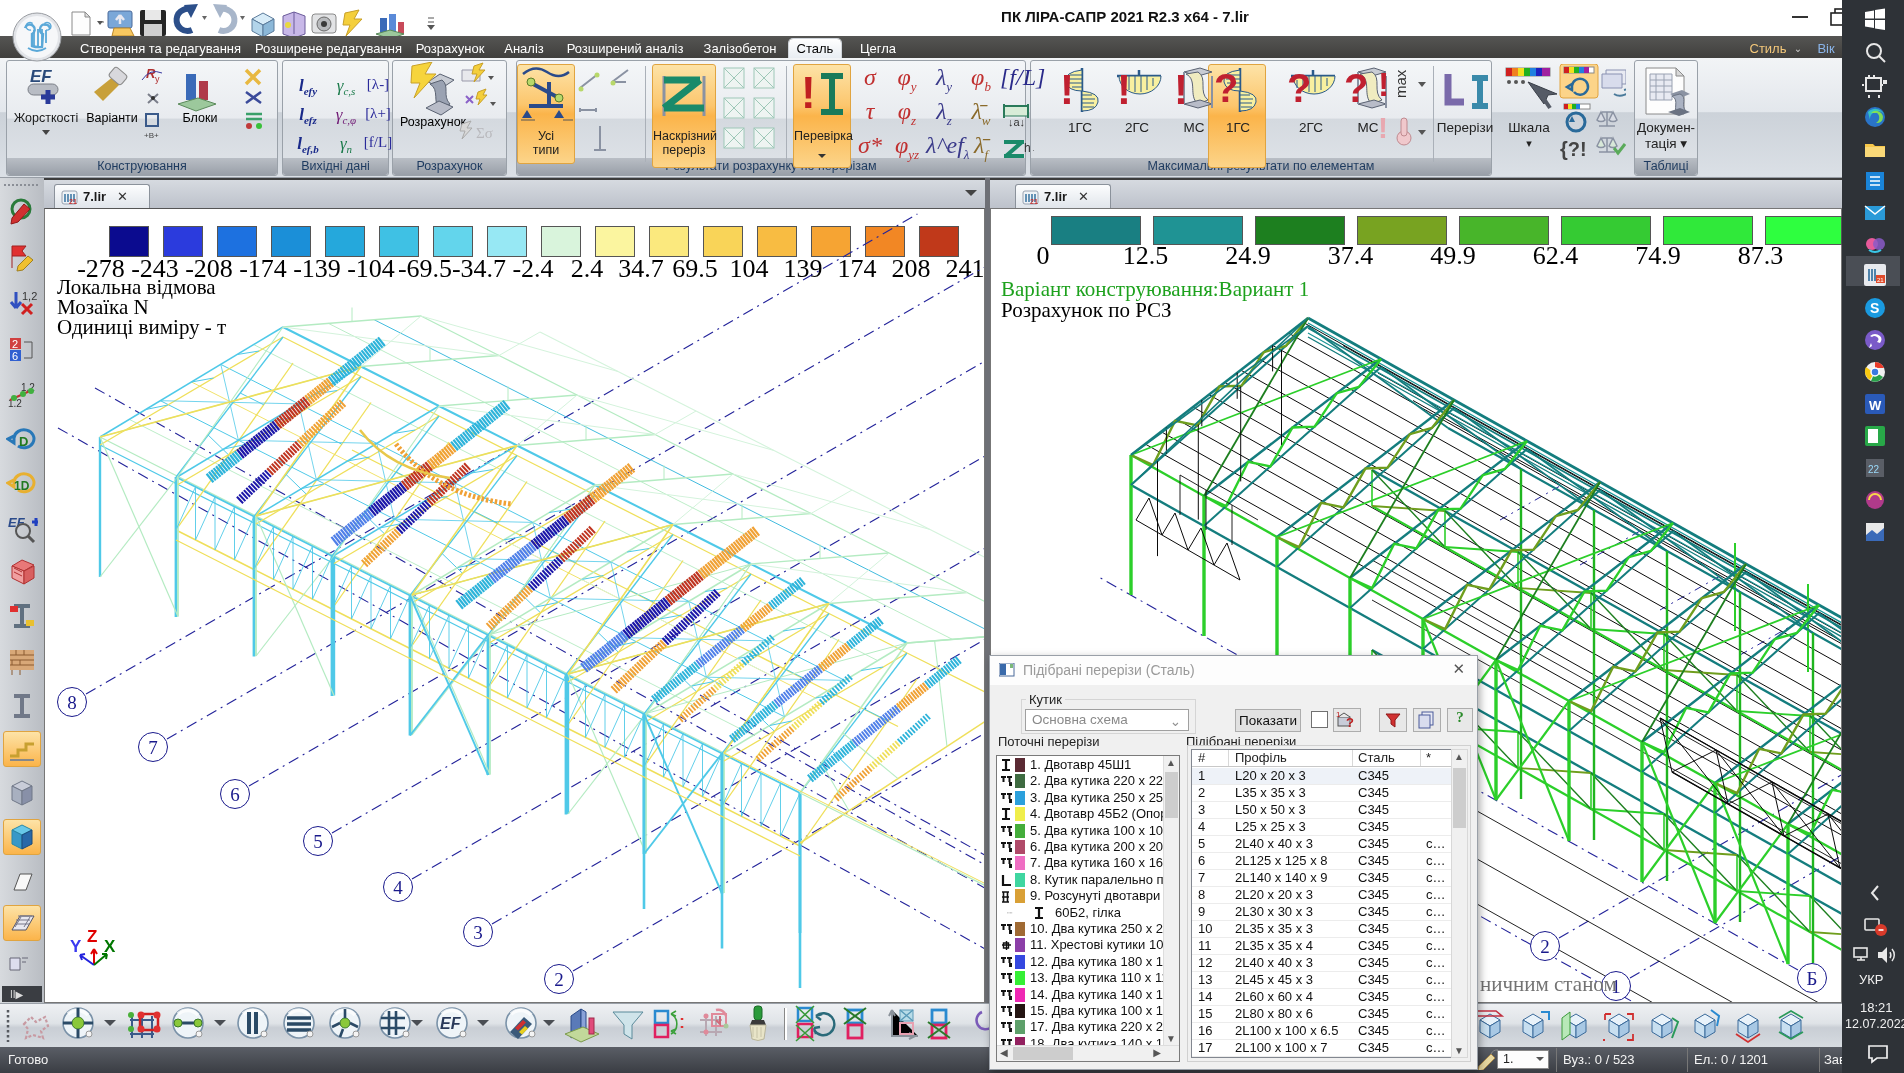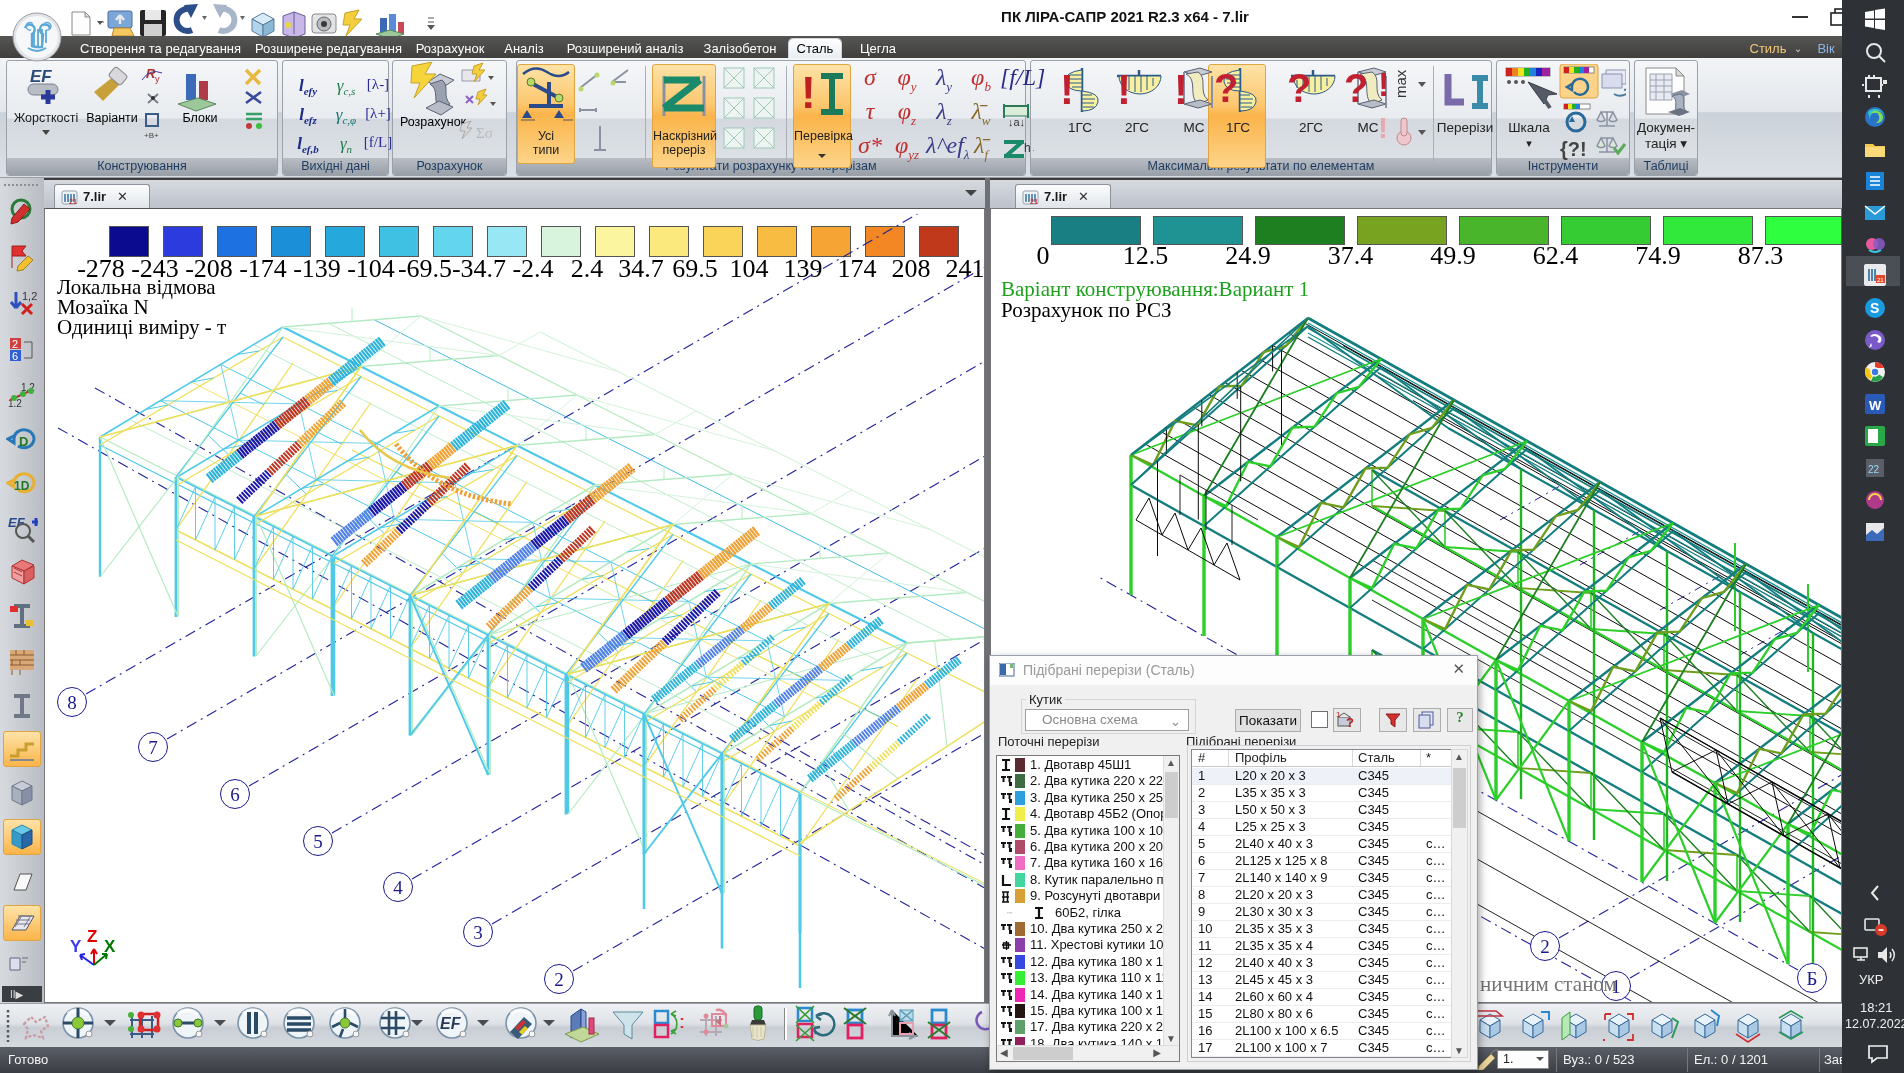--- a/index.html
+++ b/index.html
@@ -99,23 +99,20 @@
     </div>
 <div class="rgroup" style="left:392px;width:115px">
       <div class="rgcap">Розрахунок</div>
     </div>
 <div class="rgroup" style="left:516px;width:510px">
       <div class="rgcap">Результати розрахунку по перерізам</div>
     </div>
 <div class="rgroup" style="left:1030px;width:462px">
       <div class="rgcap">Максимальні результати по елементам</div>
     </div>
-<div class="rgroup" style="left:1496px;width:134px">
-      <div class="rgcap">Інструменти</div>
-    </div>
 <div class="rgroup" style="left:1634px;width:64px">
       <div class="rgcap">Таблиці</div>
     </div>
 </div>
 <svg class="abs" style="left:8px;top:62px" width="268" height="100">
 <text x="22" y="20" font-size="17" font-weight="bold" fill="#2a4a7a" font-style="italic">EF</text>
 <rect x="20" y="22" width="30" height="11" rx="5.5" fill="#b8bcc4" stroke="#7a7e86"></rect>
     <path d="M40 28 v14 m-7 -7 h14" stroke="#2a3a9a" stroke-width="5"></path>
 <text x="38" y="60" font-size="12.5" fill="#1a1a1a" text-anchor="middle">Жорсткості</text>
     <path d="M34 68 h8 l-4 5 z" fill="#444"></path>
@@ -136,21 +133,21 @@
 <path d="M238 8 l14 14 m-14 0 l14 -14" stroke="#e8b840" stroke-width="3.5"></path>
     <path d="M238 30 l15 11 m-15 0 l15 -11" stroke="#3a4a9a" stroke-width="2.5"></path>
 <path d="M238 52 h16 m-16 5 h16" stroke="#3aa06a" stroke-width="2.5"></path>
     <circle cx="241" cy="64" r="3" fill="#c03a3a"></circle>
     <circle cx="251" cy="64" r="3" fill="#3ac03a"></circle>
 </svg>
 <div class="ric serif" style="left:288px;top:76px;width:40px;font-size:17px;color:#1a2a8a;font-style:italic;font-weight:bold">l<sub style="font-size:11px">efy</sub></div>
 <div class="ric serif" style="left:328px;top:76px;width:36px;font-size:17px;color:#1a7a4a;font-style:italic">γ<sub style="font-size:11px">c,s</sub></div>
 <div class="ric serif" style="left:362px;top:76px;width:32px;font-size:15px;color:#2a2a9a">[λ-]</div>
 <div class="ric serif" style="left:288px;top:105px;width:40px;font-size:17px;color:#1a2a8a;font-style:italic;font-weight:bold">l<sub style="font-size:11px">efz</sub></div>
-<div class="ric serif" style="left:328px;top:105px;width:36px;font-size:17px;color:#0f766e;font-style:italic">γ<sub style="font-size:11px">c,φ</sub></div>
+<div class="ric serif" style="left:328px;top:105px;width:36px;font-size:17px;color:#701a75;font-style:italic">γ<sub style="font-size:11px">c,φ</sub></div>
 <div class="ric serif" style="left:362px;top:105px;width:32px;font-size:15px;color:#2a2a9a">[λ+]</div>
 <div class="ric serif" style="left:288px;top:134px;width:40px;font-size:17px;color:#1a2a8a;font-style:italic;font-weight:bold">l<sub style="font-size:11px">ef,b</sub></div>
 <div class="ric serif" style="left:328px;top:134px;width:36px;font-size:17px;color:#1a7a4a;font-style:italic">γ<sub style="font-size:11px">n</sub></div>
 <div class="ric serif" style="left:362px;top:134px;width:32px;font-size:15px;color:#2a2a9a">[f/L]</div>
 <svg class="abs" style="left:398px;top:62px" width="106" height="100">
 <path d="M30 20 l12 -8 14 6 -12 8 z" fill="#c8ccd4" stroke="#5a6272"></path>
     <path d="M32 22 c10 6 2 18 10 26 l10 -6 c-8 -8 0 -18 -8 -24 z" fill="#9aa2b2" stroke="#5a6272"></path>
     <path d="M28 46 l13 -7 14 6 -12 8 z" fill="#b8bcc8" stroke="#5a6272"></path>
 <path d="M14 4 l20 -4 -7 12 11 0 -22 24 6 -15 -9 0 z" fill="#f6d43c" stroke="#c8a028"></path>
 <text x="2" y="64" font-size="12.5">Розрахунок</text>
@@ -2043,21 +2040,21 @@
         <rect x="0" y="0" width="15" height="13" fill="#fff" stroke="#4a6a9a"></rect>
         <rect x="1" y="1" width="6" height="11" fill="#3a6aaa"></rect>
         <rect x="11" y="1" width="3" height="4" fill="#7ab87a"></rect>
       </svg>
 <span style="position:absolute;left:33px;top:6px;font-size:14px;color:#9a9a9a">Підібрані перерізи (Сталь)</span>
 <span style="position:absolute;right:12px;top:4px;font-size:15px;color:#555">✕</span>
     </div>
 <fieldset style="position:absolute;left:31px;top:36px;width:175px;height:42px;border:1px solid #d5d5d5;color:#222">
       <legend style="font-size:13px;margin-left:4px;padding:0 3px">Кутик</legend>
     </fieldset>
-<div style="position:absolute;left:35px;top:53px;width:164px;height:22px;background:#fff;border:1px solid #a0a0a0;font-size:13.5px;color:#8a8a8a;padding:2px 16px">Основна схема<span style="position:absolute;right:7px;top:3px;color:#909090">⌄</span></div>
+<div style="position:absolute;left:35px;top:53px;width:164px;height:22px;background:#fff;border:1px solid #a0a0a0;font-size:13.5px;color:#8a8a8a;padding:2px 6px">Основна схема<span style="position:absolute;right:7px;top:3px;color:#909090">⌄</span></div>
 <div style="position:absolute;left:245px;top:53px;width:66px;height:23px;background:#e1e1e1;border:1px solid #adadad;font-size:13.5px;color:#111;text-align:center;line-height:21px">Показати</div>
 <div style="position:absolute;left:321px;top:55px;width:17px;height:17px;background:#fff;border:1px solid #707070"></div>
 <div style="position:absolute;left:343px;top:52px;width:28px;height:24px;background:#e8e8e8;border:1px solid #adadad">
 <svg width="26" height="22">
         <rect x="4" y="8" width="12" height="9" fill="#c8ccd8" stroke="#555"></rect>
         <path d="M4 8 l6 -4 6 4" fill="#e8e8e8" stroke="#555"></path>
         <text x="12" y="18" font-size="13" fill="#c02020" font-weight="bold">?</text>
         <text x="2" y="8" font-size="8" fill="#c02020">1</text>
       </svg></div>
 <div style="position:absolute;left:389px;top:52px;width:28px;height:24px;background:#e8e8e8;border:1px solid #adadad"><svg width="26" height="22">

